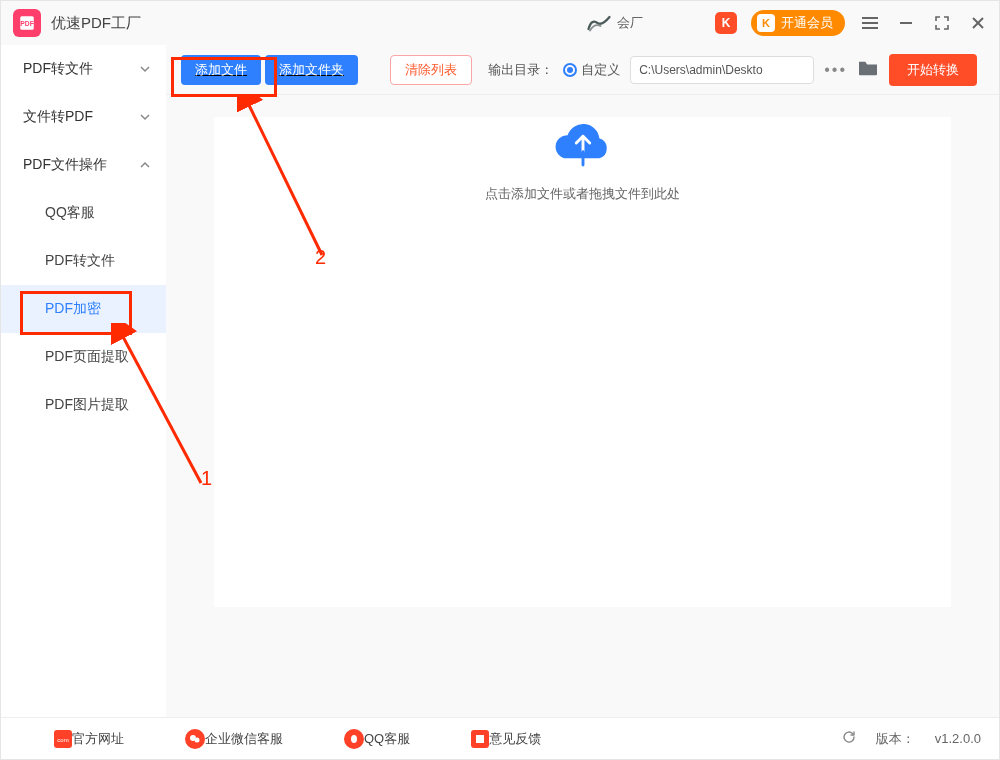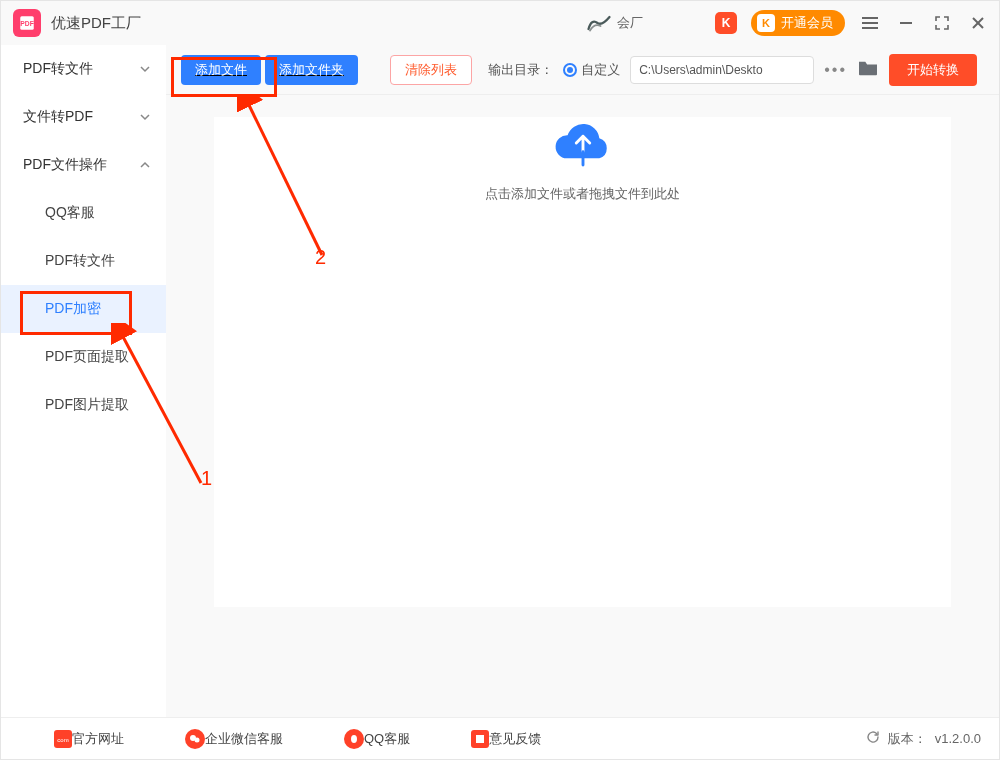--- a/index.html
+++ b/index.html
@@ -127,21 +127,21 @@
     }
     .fitem { display: flex; align-items: center; gap: 0; margin-right: 26px; font-size: 13px; color: #444; cursor: pointer; margin-left: 35px; }
     .fitem .circ {
       width: 20px; height: 20px; border-radius: 50%; background: #ff4128;
       display: flex; align-items: center; justify-content: center; color: #fff; font-size: 11px;
     }
     .fitem .sq {
       width: 18px; height: 18px; border-radius: 3px; background: #ff4128;
       display: flex; align-items: center; justify-content: center; color: #fff; font-size: 11px;
     }
-    .footer .right { margin-left: auto; display: flex; align-items: center; gap: 8px; font-size: 13px; color: #666; }
+    .footer .right { margin-left: auto; display: flex; align-items: center; gap: 20px; font-size: 13px; color: #666; }
     .footer .right svg { width: 14px; height: 14px; }
 
     
     .anno { position: absolute; border: 3px solid #ff2a00; pointer-events: none; }
     .anno.a1 { left: 19px; top: 290px; width: 112px; height: 44px; }
     .anno.a2 { left: 170px; top: 56px; width: 106px; height: 40px; }
     .num { position: absolute; color: #ff2a00; font-size: 20px; font-weight: 500; pointer-events:none; }
     .num.n1 { left: 200px; top: 466px; }
     .num.n2 { left: 314px; top: 245px; }
     .arrow-svg { position: absolute; pointer-events: none; }

